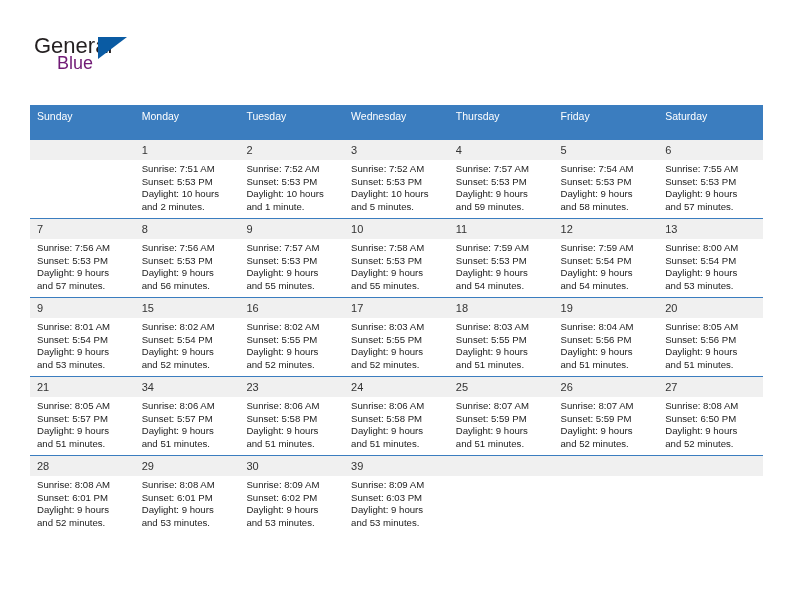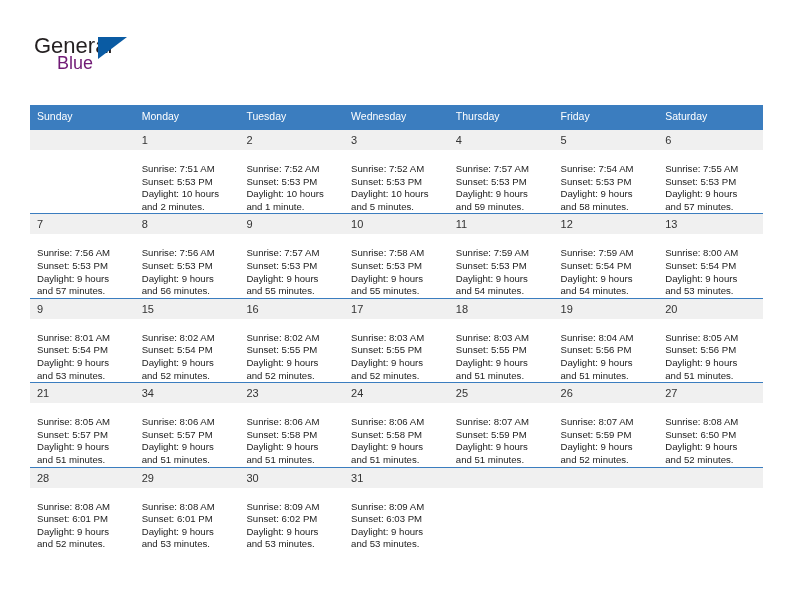--- a/index.html
+++ b/index.html
@@ -94,21 +94,21 @@
     width: 733px;
     border-collapse: collapse;
     table-layout: fixed;
   }
   .calendar th {
     background: #3b7dbf;
     color: #ffffff;
     font-size: 10.5px;
     font-weight: normal;
     text-align: left;
-    padding: 5px 0 7px 7px;
+    padding: 5px 0 17px 7px;
     height: 12px;
     font-family: "Liberation Sans", sans-serif;
   }
   .calendar td {
     width: 104.71px;
     vertical-align: top;
     padding: 0;
     border-top: 1px solid #3b7dbf;
     background: #ffffff;
     height: 78px;
@@ -126,21 +126,20 @@
     line-height: 14px;
     font-family: "Liberation Sans", sans-serif;
   }
   .info {
     display: block;
     padding: 3px 5px 0 7px;
     font-size: 9.6px;
     line-height: 12.6px;
     color: #222222;
     font-family: "Liberation Sans", sans-serif;
-    margin-top: 10px;
   }
   .info span {
     display: block;
     white-space: nowrap;
   }
   td.blank .info { visibility: hidden; }
 </style>
 </head>
 <body>
 
@@ -457,21 +456,21 @@
         <td>
           <span class="daynum">30</span>
           <span class="info">
             <span>Sunrise: 8:09 AM</span>
             <span>Sunset: 6:02 PM</span>
             <span>Daylight: 9 hours</span>
             <span>and 53 minutes.</span>
           </span>
         </td>
         <td>
-          <span class="daynum">31</span>
+          <span class="daynum">39</span>
           <span class="info">
             <span>Sunrise: 8:09 AM</span>
             <span>Sunset: 6:03 PM</span>
             <span>Daylight: 9 hours</span>
             <span>and 53 minutes.</span>
           </span>
         </td>
         <td class="blank">
           <span class="daynum"></span>
           <span class="info">

